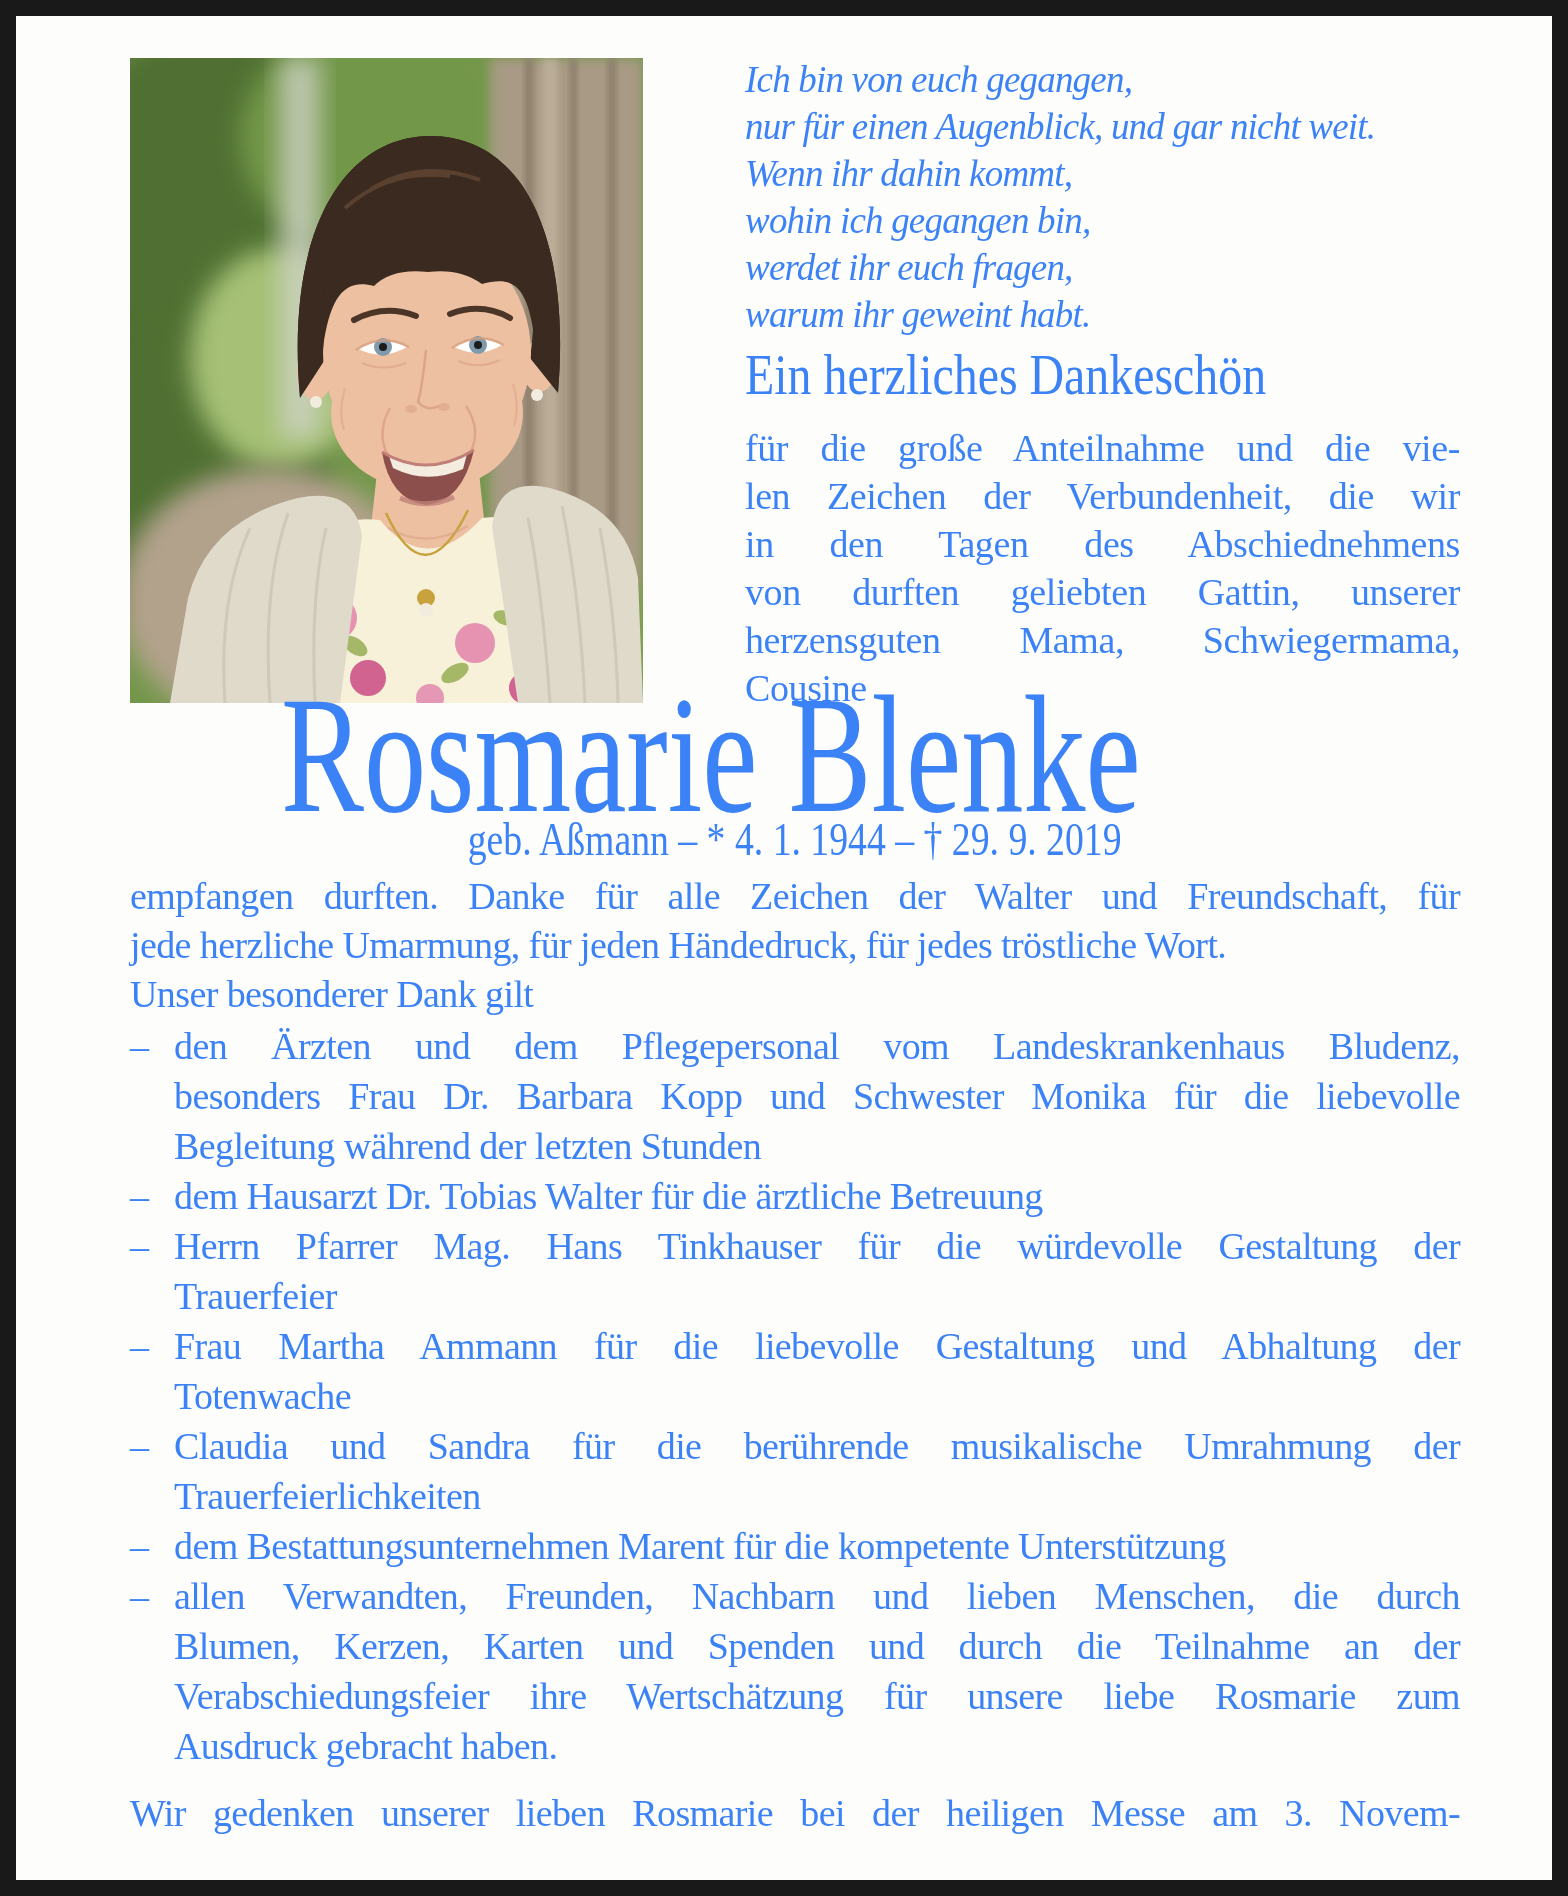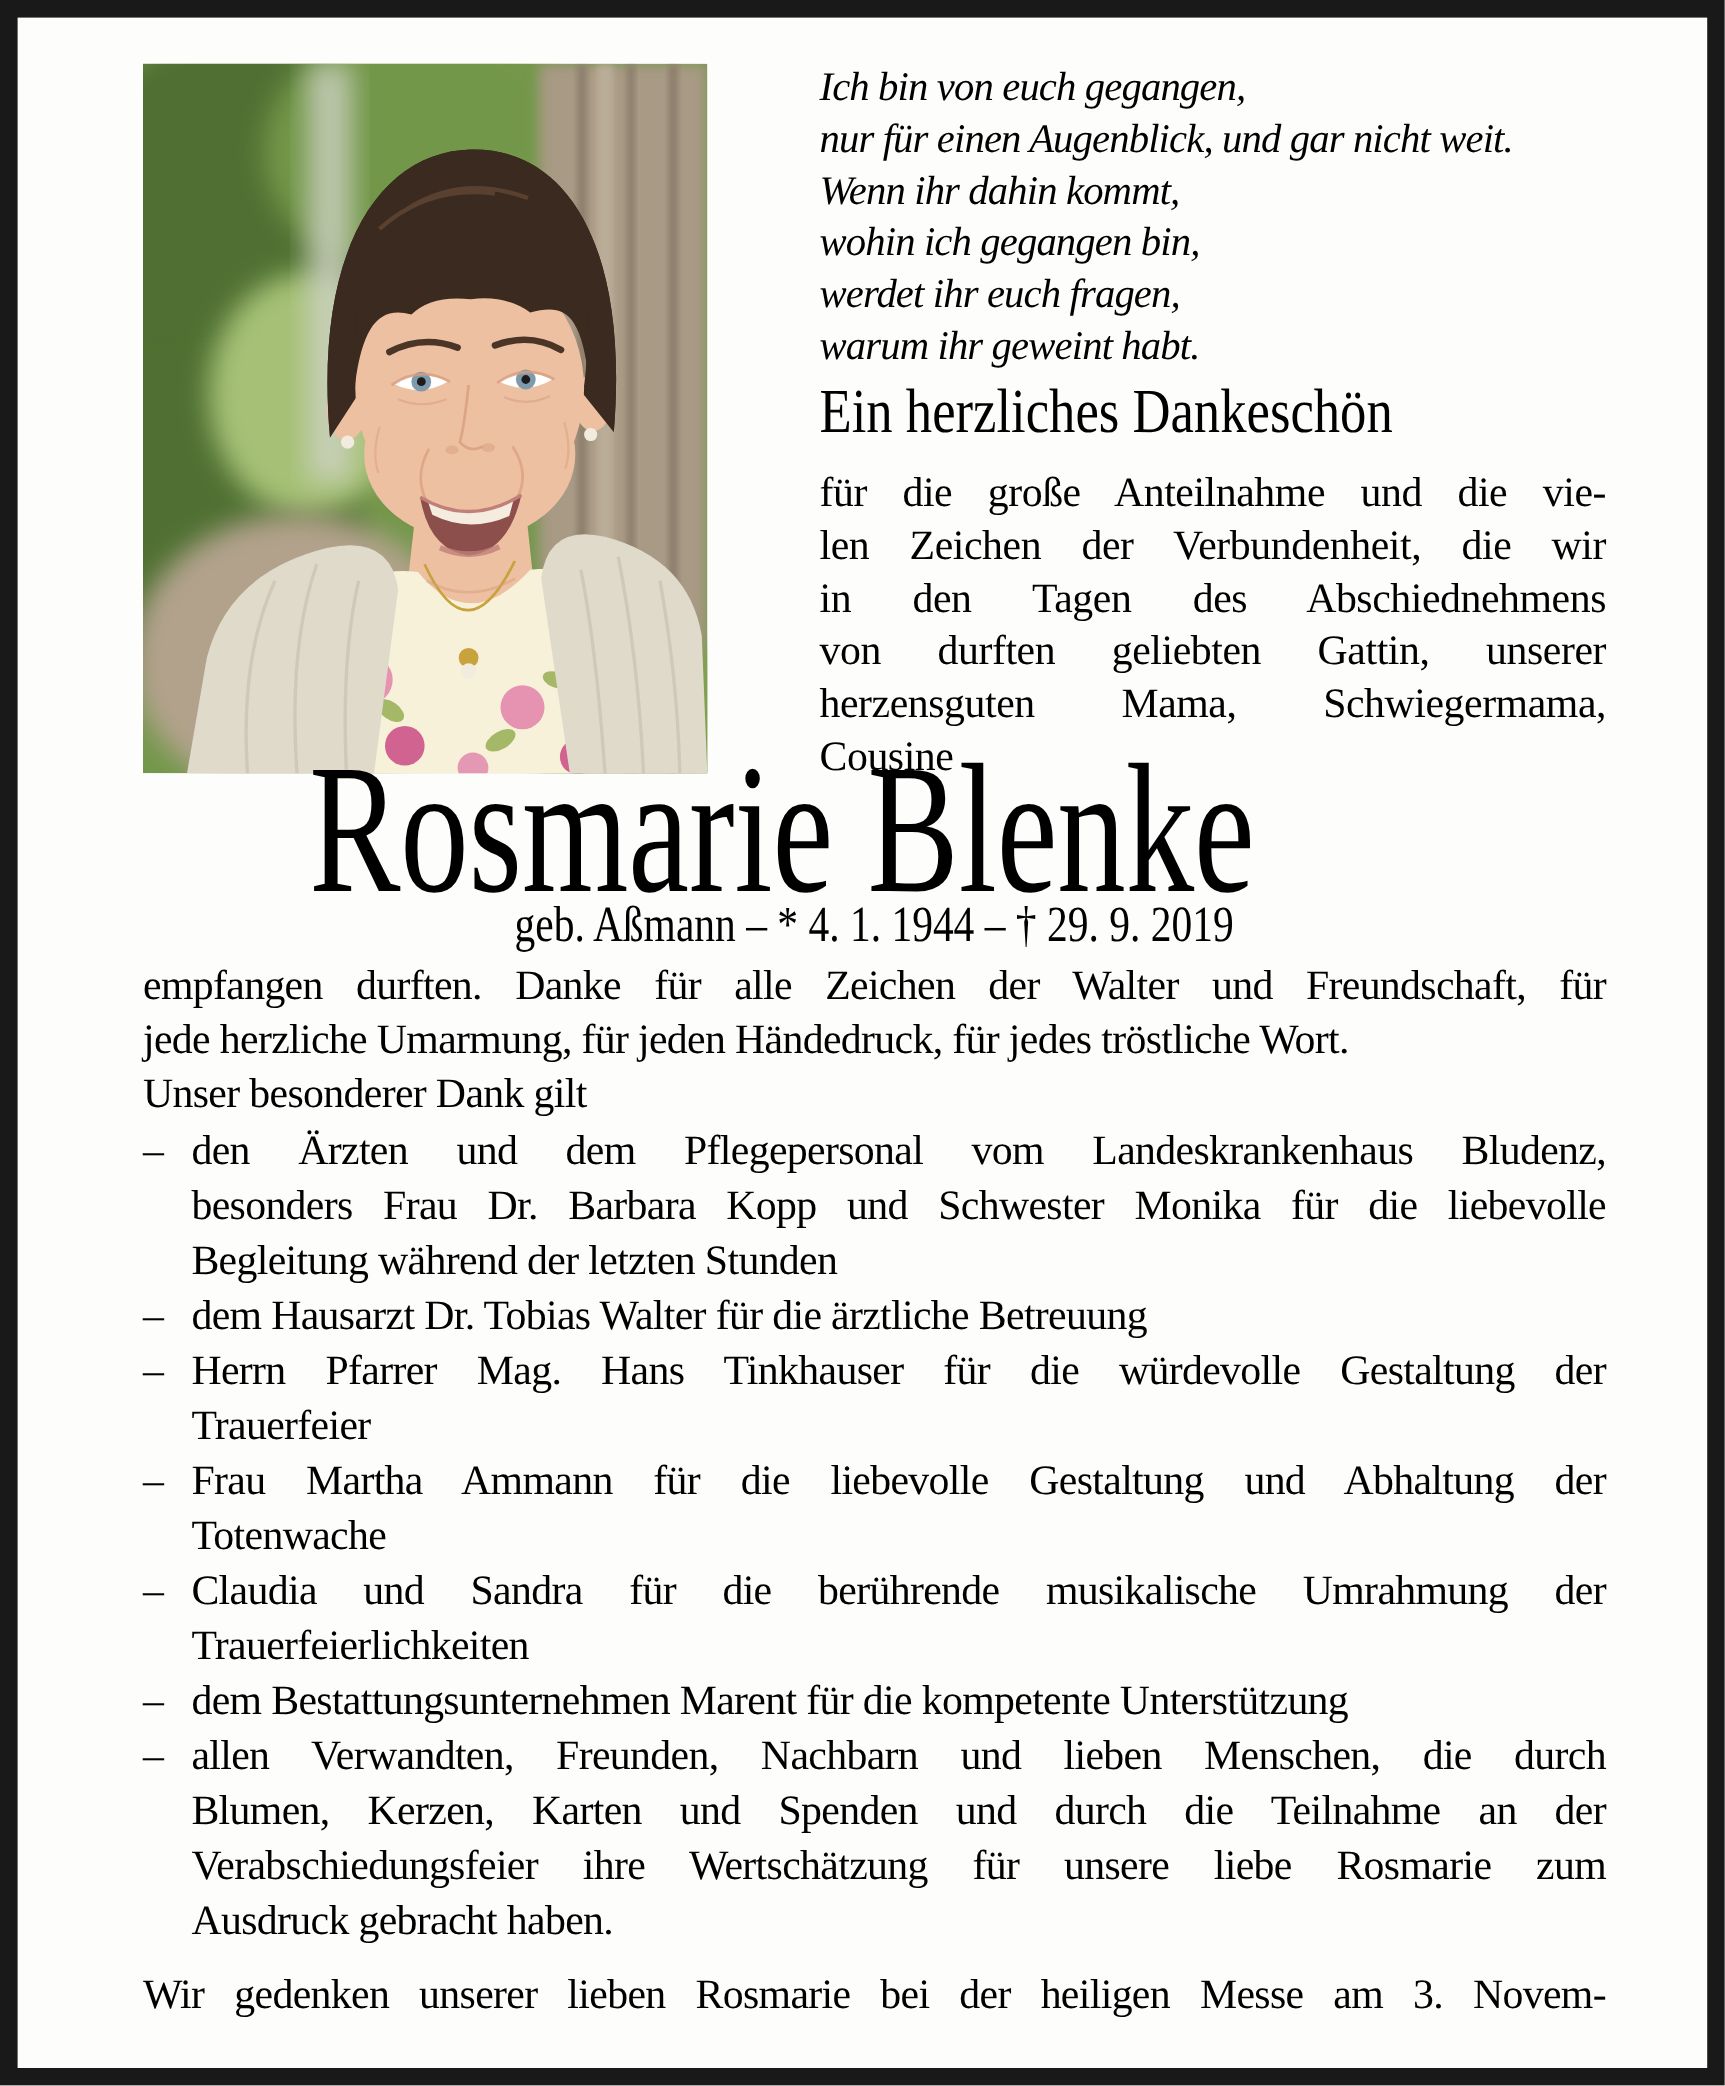--- a/index.html
+++ b/index.html
@@ -3,21 +3,21 @@
 <meta charset="utf-8">
 <style>
   html,body{margin:0;padding:0;background:#e8e8e8;}
   .page{
     position:relative;
     width:1568px;height:1896px;
     box-sizing:border-box;
     border:16px solid #191919;
     background:#fdfdfc;
     font-family:"Liberation Serif", serif;
-    color:#000000;
+    color:#3b82f6;
     overflow:hidden;
   }
   .content{padding:40px 92px 0 114px;}
   .top-row{display:flex;gap:102px;}
   .photo{flex:0 0 513px;width:513px;height:645px;margin-top:2px;}
   .right-col{flex:1 1 auto;width:715px;}
   .poem{font-style:italic;font-size:37px;line-height:47px;letter-spacing:-0.8px;white-space:nowrap;}
   .thanks-heading{margin-top:6px;font-size:57px;line-height:62px;white-space:nowrap;}
   .cond{display:inline-block;transform:scaleX(0.84);transform-origin:0 50%;}
   .thanks-par{margin-top:18px;font-size:38px;line-height:48px;letter-spacing:-0.4px;}

